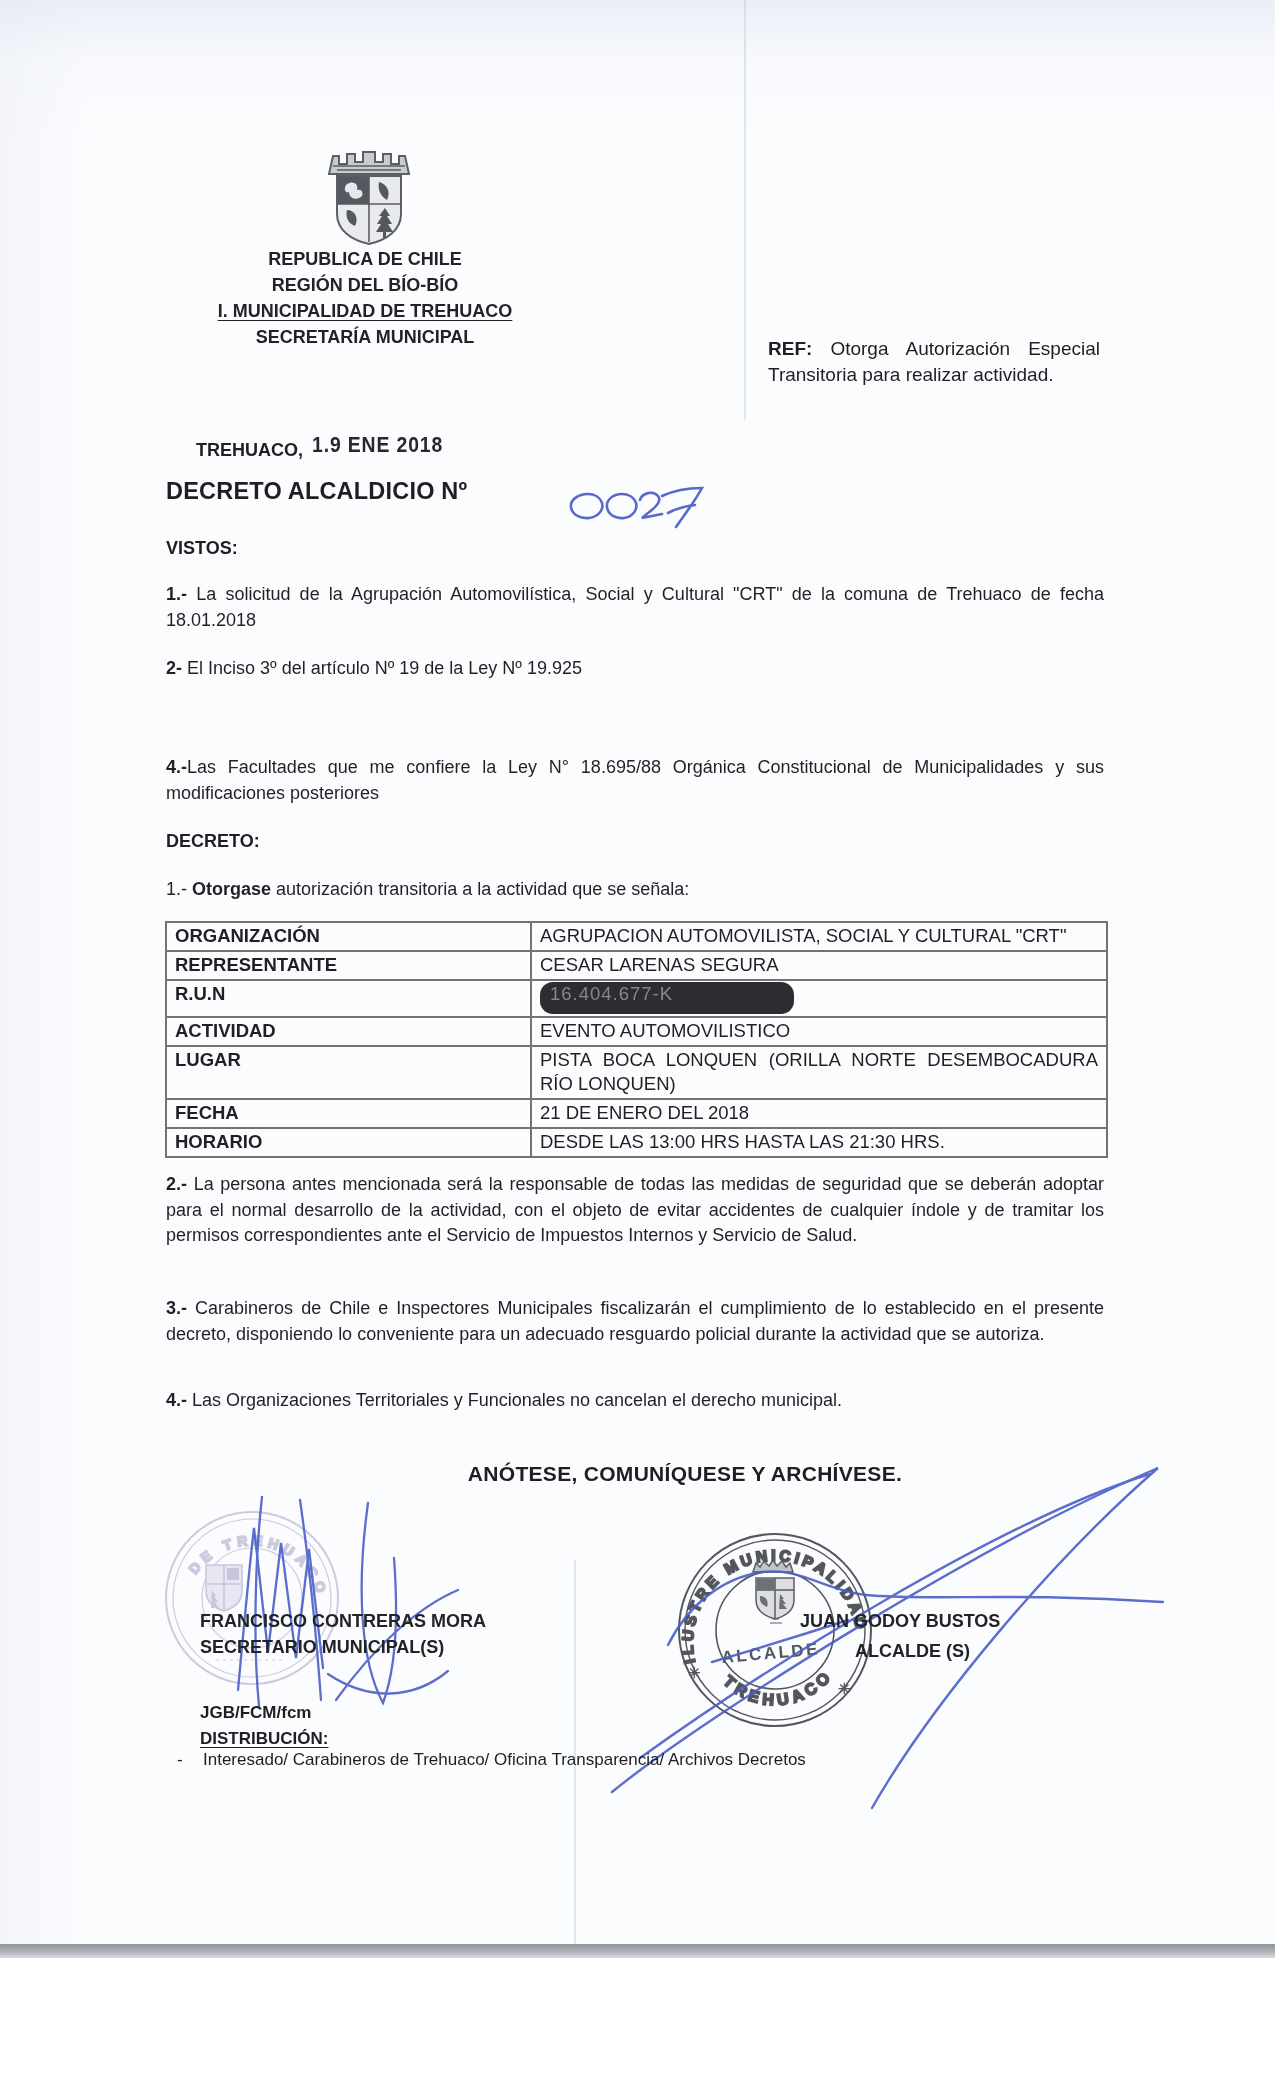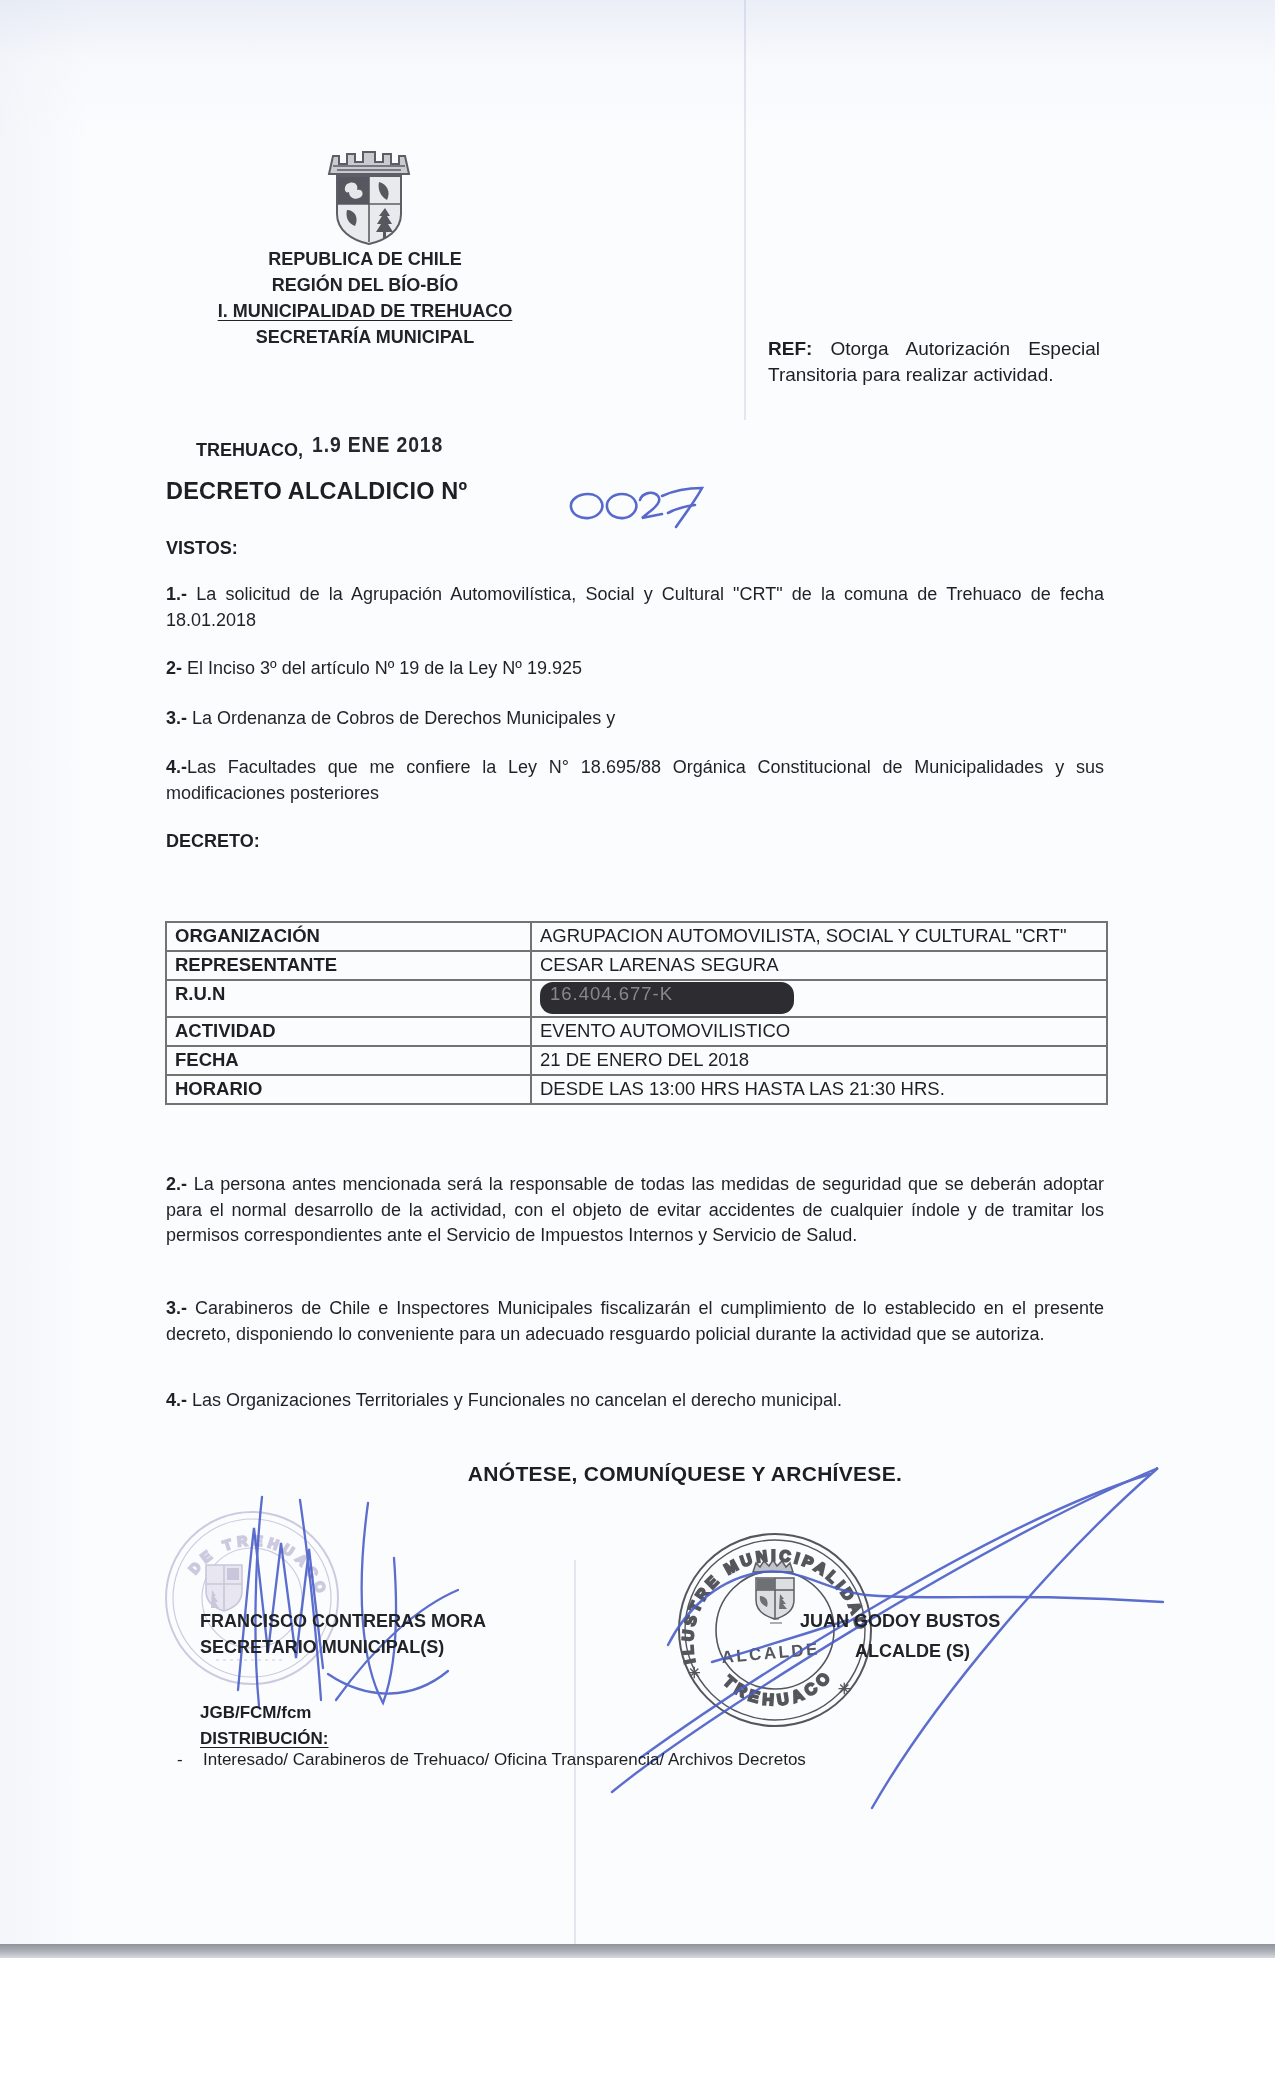--- a/index.html
+++ b/index.html
@@ -131,47 +131,52 @@
 
   <div class="abs" id="vistos-h">VISTOS:</div>
   <div class="abs just body-text" id="v1">
     <span class="b">1.-</span>
     <span>La solicitud de la Agrupación Automovilística, Social y Cultural "CRT" de la comuna de Trehuaco de fecha 18.01.2018</span>
   </div>
   <div class="abs just body-text" id="v2">
     <span class="b">2-</span>
     <span>El Inciso 3º del artículo Nº 19 de la Ley Nº 19.925</span>
   </div>
-  <div class="abs just body-text" id="v3">
-    <span class="b">3.-</span>
-    <span>La Ordenanza de  Cobros de Derechos Municipales y</span>
-  </div>
   <div class="abs just body-text" id="v4">
     <span class="b">4.-</span><span>Las Facultades que me confiere la Ley N° 18.695/88 Orgánica Constitucional de Municipalidades y sus modificaciones posteriores</span>
   </div>
 
   <div class="abs" id="decreto-h">DECRETO:</div>
+  <div class="abs body-text" id="intro">
+    <span>1.-</span>
+    <span class="b">Otorgase</span>
+    <span>autorización transitoria a la actividad que se señala:</span>
+  </div>
 
   <table class="abs" id="decree-table">
     <tbody>
       <tr>
         <td class="lbl">ORGANIZACIÓN</td>
         <td class="val">AGRUPACION AUTOMOVILISTA, SOCIAL Y CULTURAL "CRT"</td>
       </tr>
       <tr>
         <td class="lbl">REPRESENTANTE</td>
         <td class="val">CESAR LARENAS SEGURA</td>
       </tr>
       <tr>
         <td class="lbl">R.U.N</td>
         <td class="val"><span class="redact">16.404.677-K</span></td>
       </tr>
       <tr>
         <td class="lbl">ACTIVIDAD</td>
         <td class="val">EVENTO AUTOMOVILISTICO</td>
+      </tr>
+      <tr>
+        <td class="lbl">LUGAR</td>
+        <td class="val">PISTA BOCA LONQUEN (ORILLA NORTE DESEMBOCADURA RÍO LONQUEN)</td>
       </tr>
       <tr>
         <td class="lbl">FECHA</td>
         <td class="val">21 DE ENERO DEL 2018</td>
       </tr>
       <tr>
         <td class="lbl">HORARIO</td>
         <td class="val">DESDE LAS 13:00 HRS HASTA LAS 21:30 HRS.</td>
       </tr>
     </tbody>

